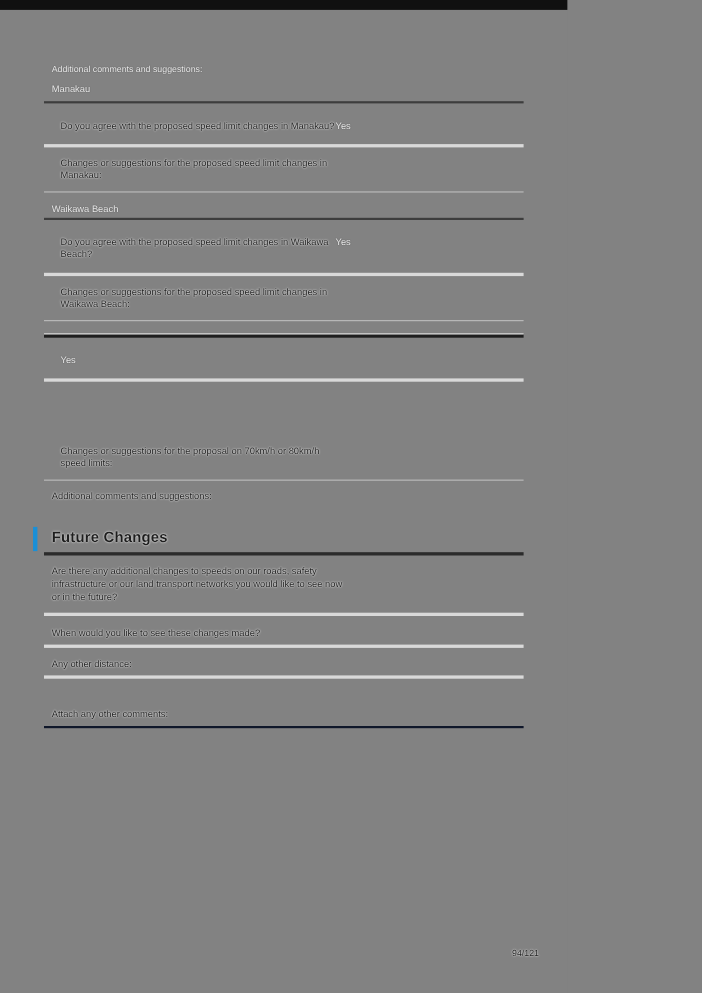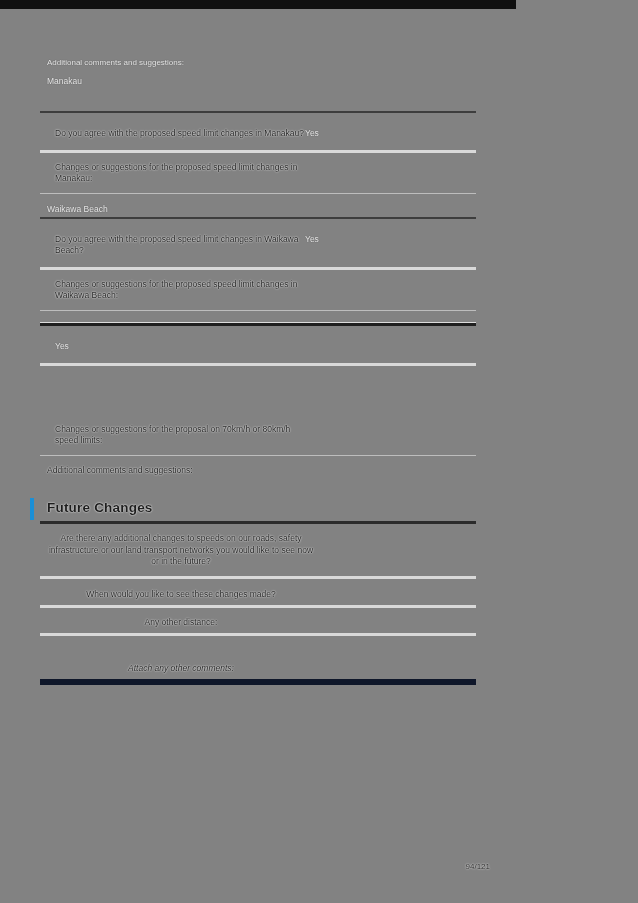--- a/index.html
+++ b/index.html
@@ -33,21 +33,21 @@
     border-bottom:3px solid #2b2b2b;
   }
   .section-title.second{margin-top:14px;}
   .accent-bar{
     position:absolute;left:-10px;top:-2px;bottom:1px;width:4px;
     background:#1b8fd6;
   }
 
   .sub-header{
     font-size:8.5px;
-    padding:9px 0 25px 7px;
+    padding:9px 0 6px 7px;
     border-bottom:2px solid #3d3d3d;
   }
   .sub-header.tight{padding:10px 0 3px 7px;}
 
   .qa-row{
     display:flex;
     padding:15px 0 11px 15px;
     border-bottom:3px solid #d9d9d9;
     font-size:8.5px;line-height:11px;
   }
@@ -74,27 +74,26 @@
     display:flex;
     padding:9px 0 10px 7px;
     font-size:8.5px;line-height:12.5px;
   }
   .additional-row .q{width:258px;line-height:11px;}
   .additional-row .a{margin-left:15px;flex:1;max-width:283px;}
 
   .f-row{
     font-size:8.5px;line-height:11.5px;
     border-bottom:3px solid #d9d9d9;
-    text-align:center;
   }
   .f-row .txt{display:block;max-width:268px;}
   .f-row.r1{padding:9px 0 8px 7px;}
   .f-row.r2{padding:10px 0 5px 7px;}
   .f-row.r3{padding:9px 0 4px 7px;}
-  .f-row.r4{padding:27px 0 5px 7px;border-bottom:6px solid #0f172a;font-style:italic;}
+  .f-row.r4{padding:27px 0 5px 7px;border-bottom:2px solid #0f172a;}
 
   .page-number{
     position:absolute;right:26px;top:862px;
     font-size:8px;
   }
 </style>
 </head>
 <body>
 
 <div class="page">

